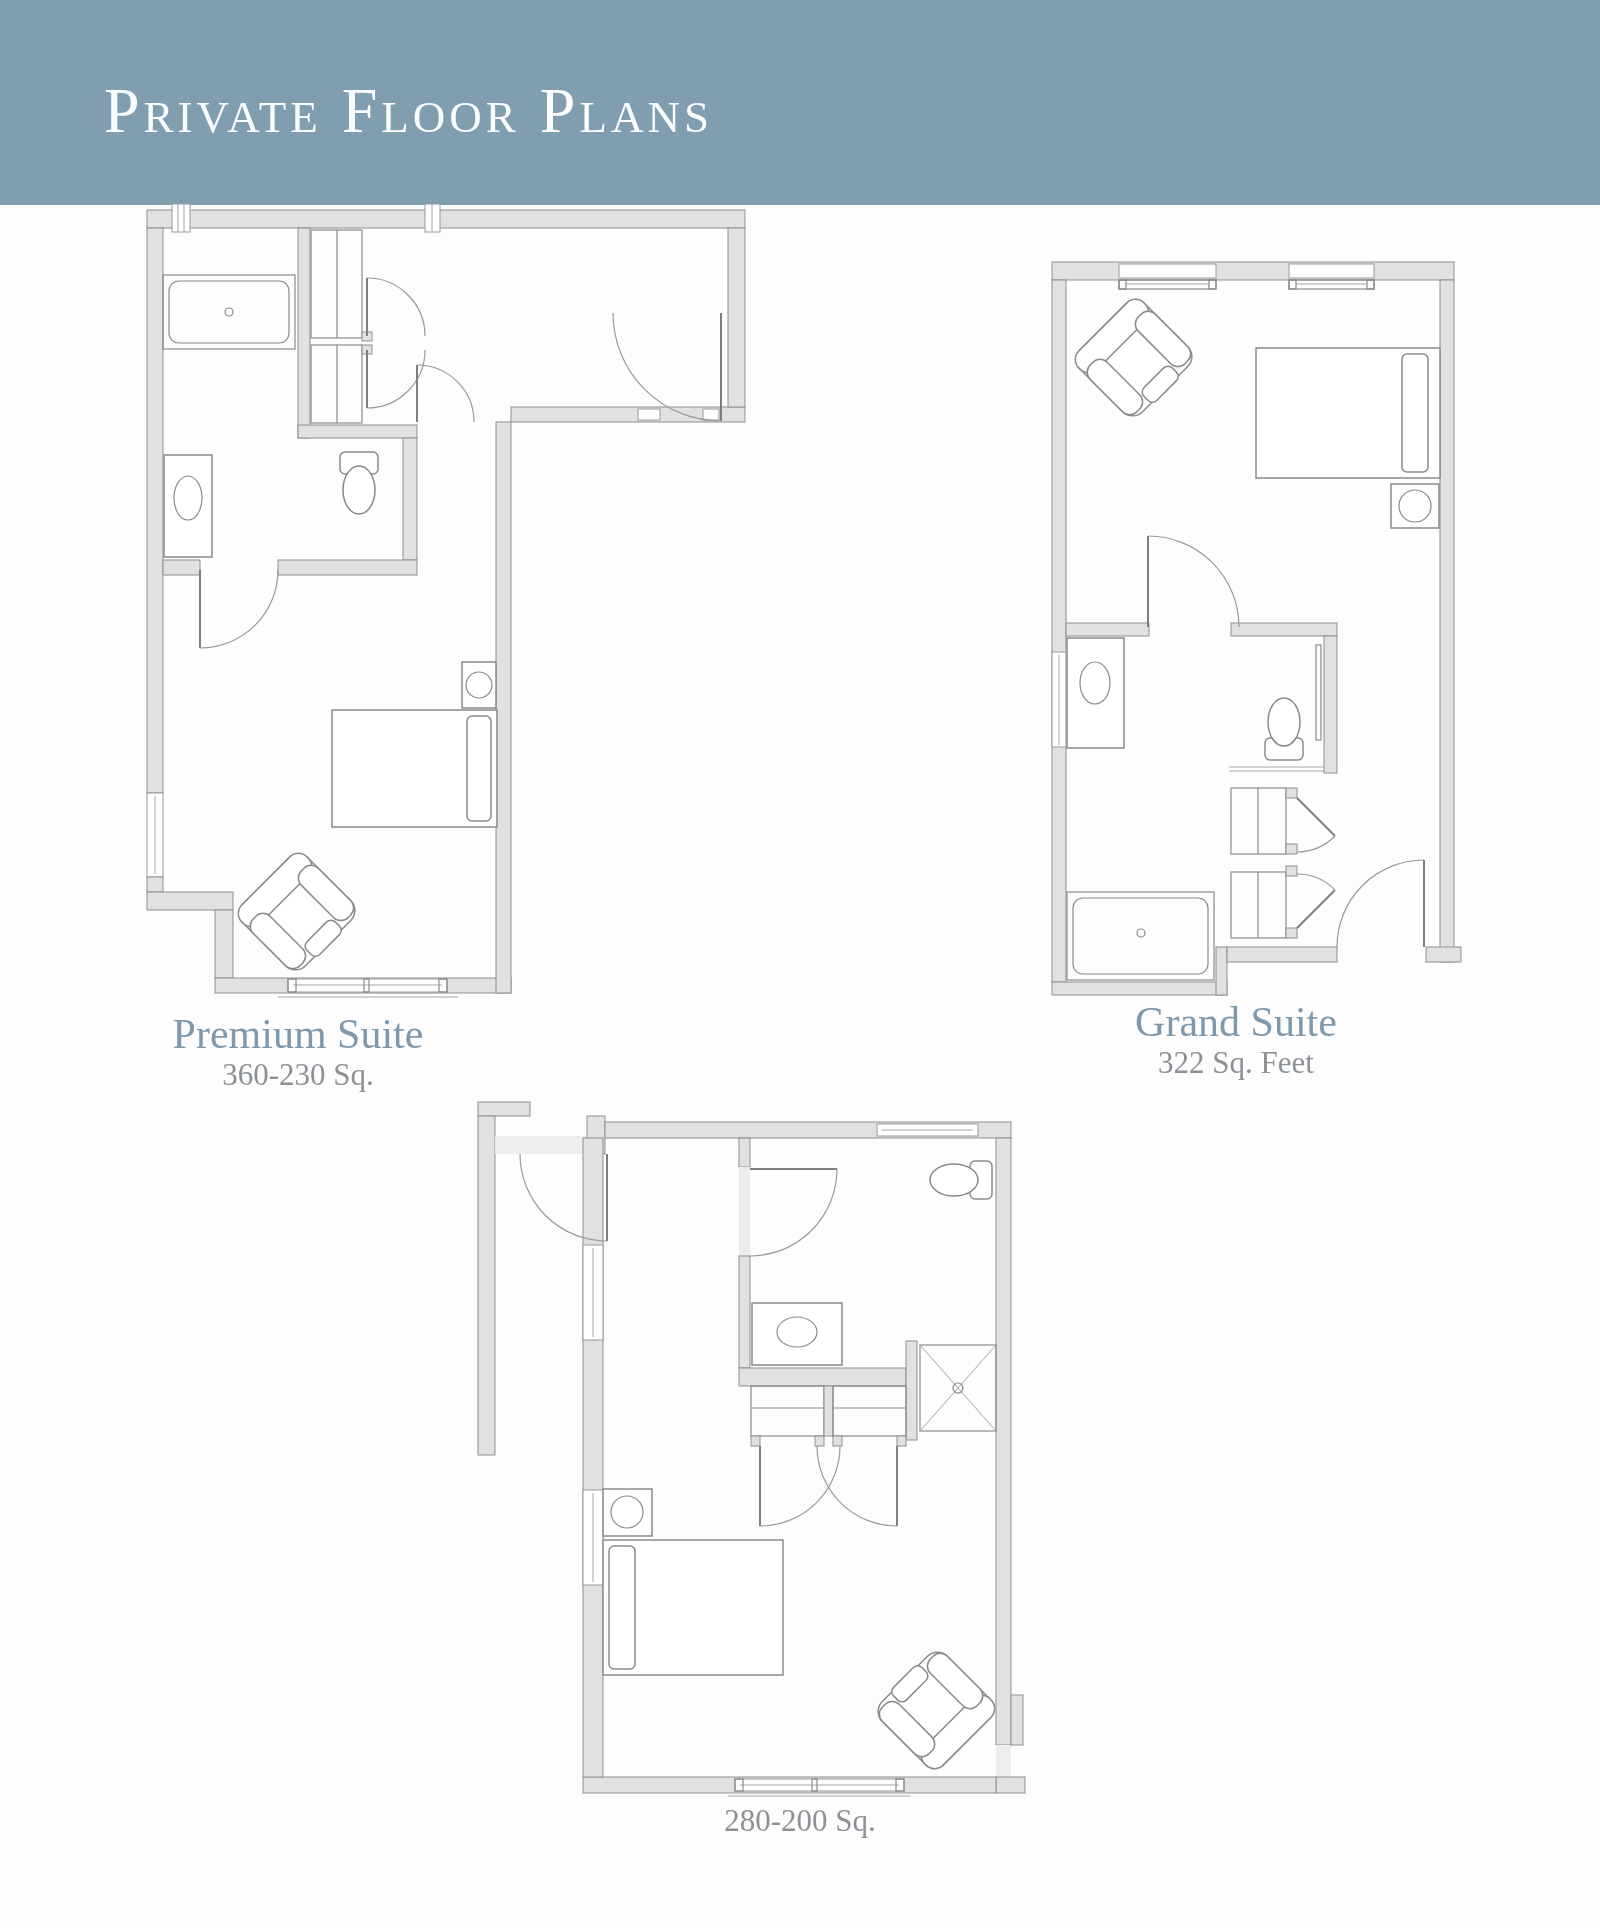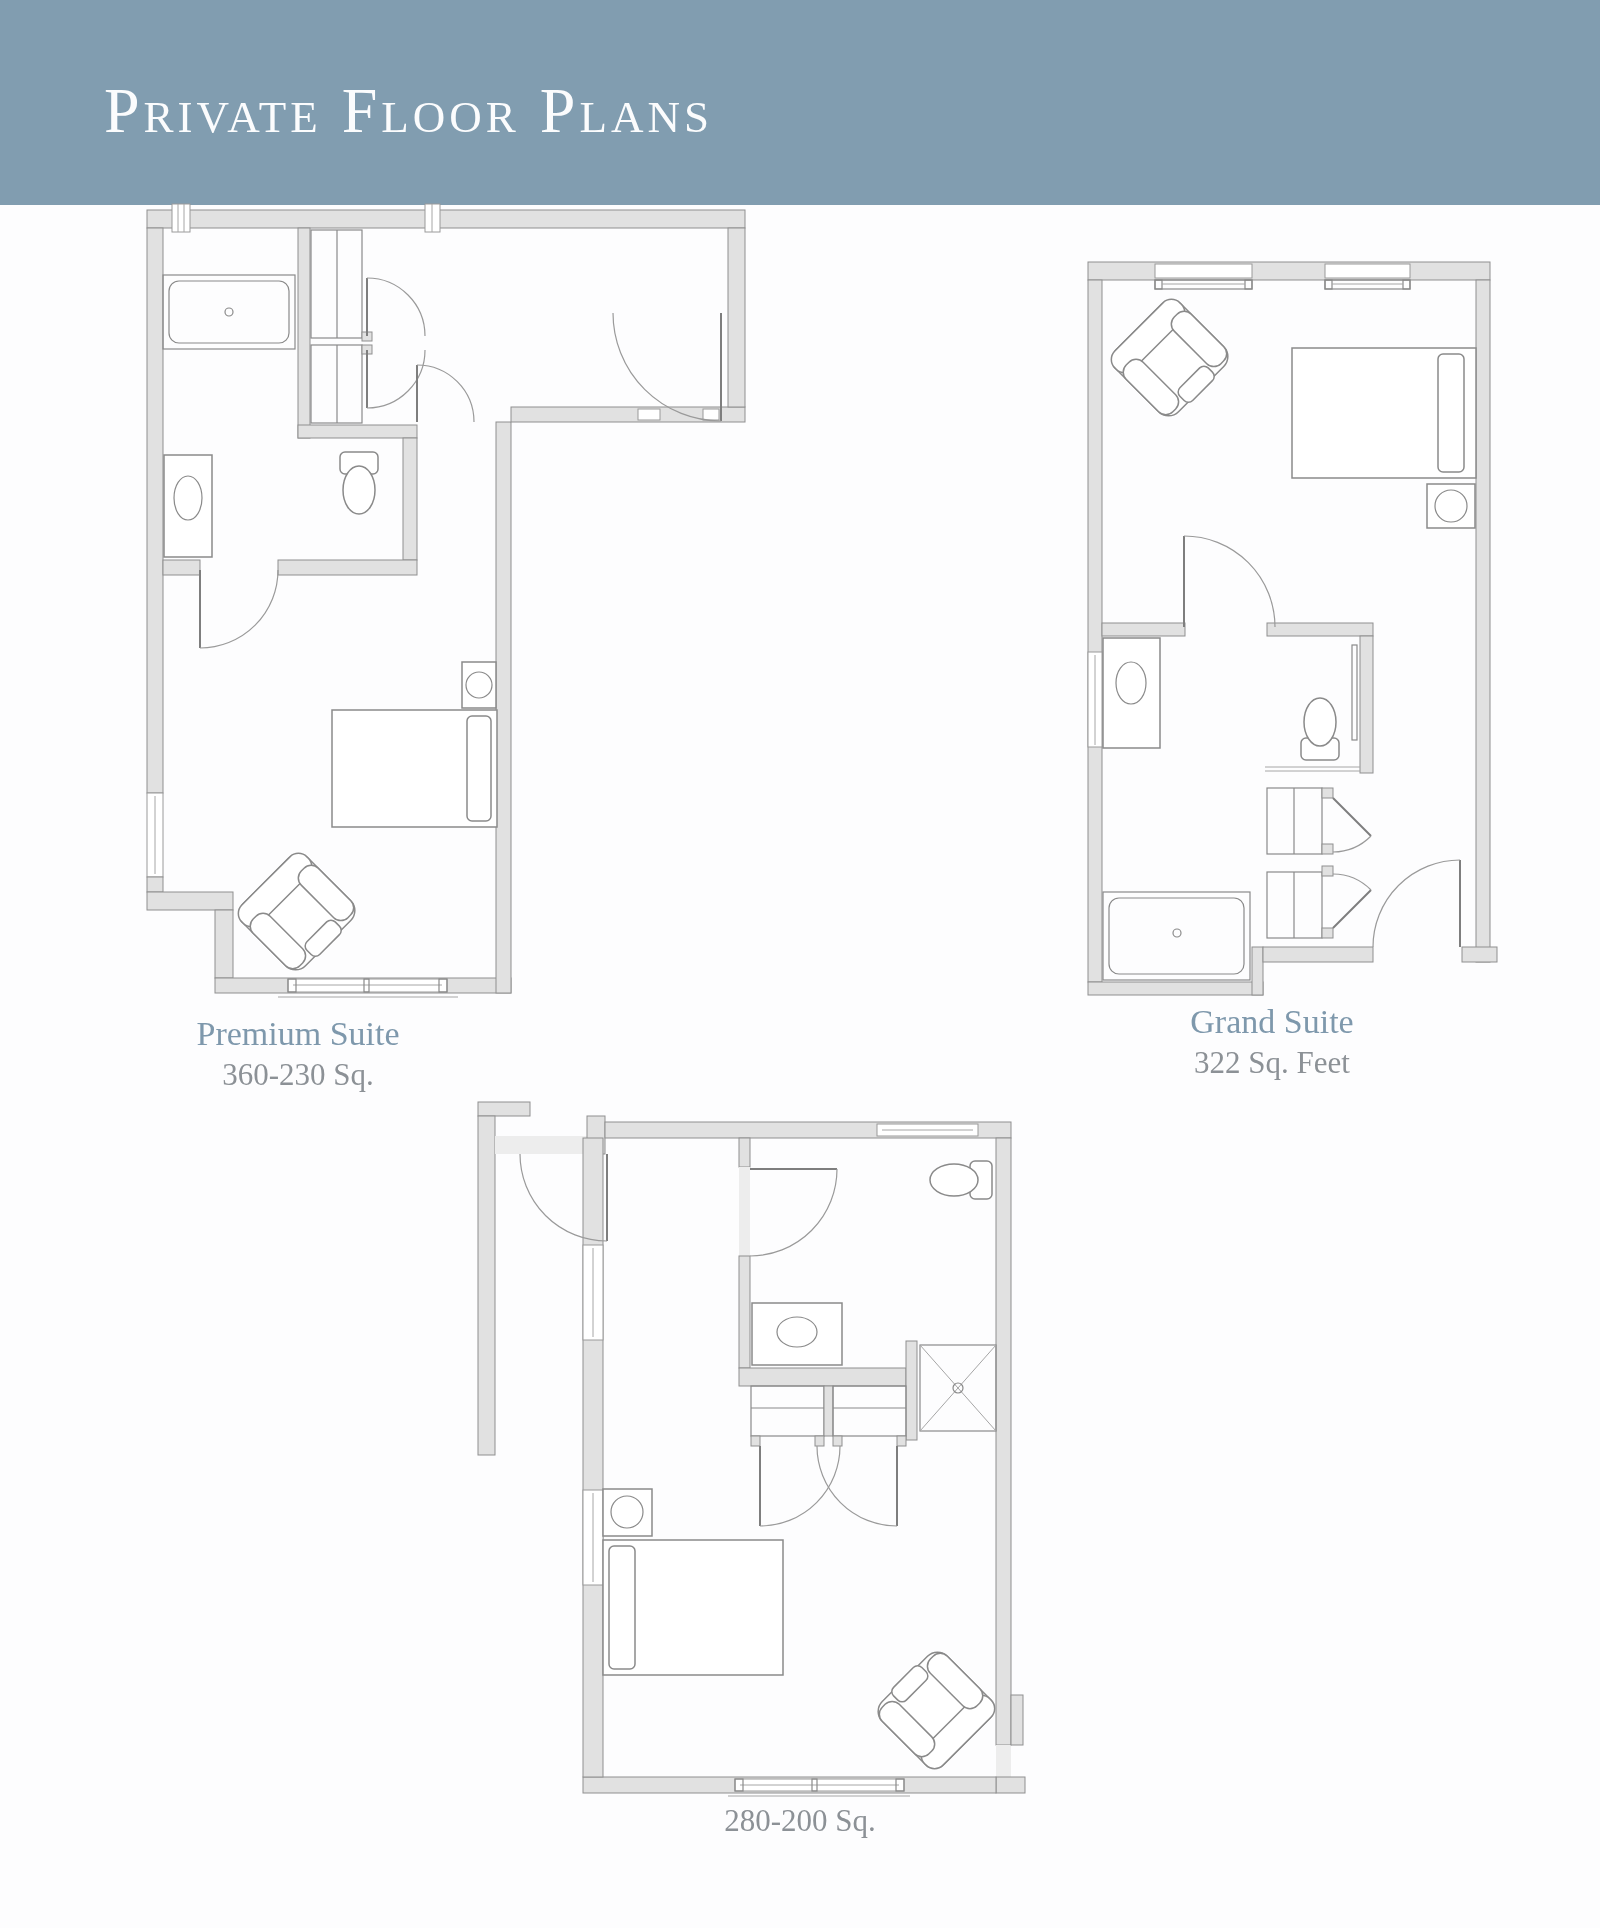--- a/index.html
+++ b/index.html
@@ -25,28 +25,28 @@
   }
   .banner h1{
     margin:16px 0 0 104px;
     font-size:64px;font-weight:500;
     font-variant:small-caps;
     letter-spacing:4px;
     color:var(--title-text);
   }
   figure{position:absolute;margin:0;}
   .plan-premium{left:118px;top:200px;width:642px;}
-  .plan-grand{left:1080px;top:255px;width:430px;}
+  .plan-grand{left:1044px;top:255px;width:430px;}
   .plan-personal{left:470px;top:1100px;width:570px;}
   figure svg{display:block;}
   figcaption{text-align:center;}
   .plan-premium figcaption{width:360px;margin-top:12px;}
   .plan-grand figcaption{width:384px;margin-top:0;}
   .plan-personal figcaption{width:570px;margin-left:45px;margin-top:2px;}
-  .plan-name{font-size:34px;line-height:44px;color:var(--name-text);}
+  .plan-name{font-size:42px;line-height:44px;color:var(--name-text);}
   .plan-area{font-size:31px;line-height:38px;color:var(--area-text);}
 
   
   .wall{fill:var(--wall-fill);stroke:var(--line);stroke-width:1;}
   .open{fill:#EDEDED;stroke:none;}
   .winfill{fill:#FFFFFF;stroke:#9A9A9A;stroke-width:1;}
   .furn{fill:#FFFFFF;stroke:#8A8A8A;stroke-width:1.5;}
   .fix2{fill:none;stroke:#8A8A8A;stroke-width:1.2;}
   .thin{fill:none;stroke:#A6A6A6;stroke-width:1;}
   .arc{fill:none;stroke:#9A9A9A;stroke-width:1.2;}

